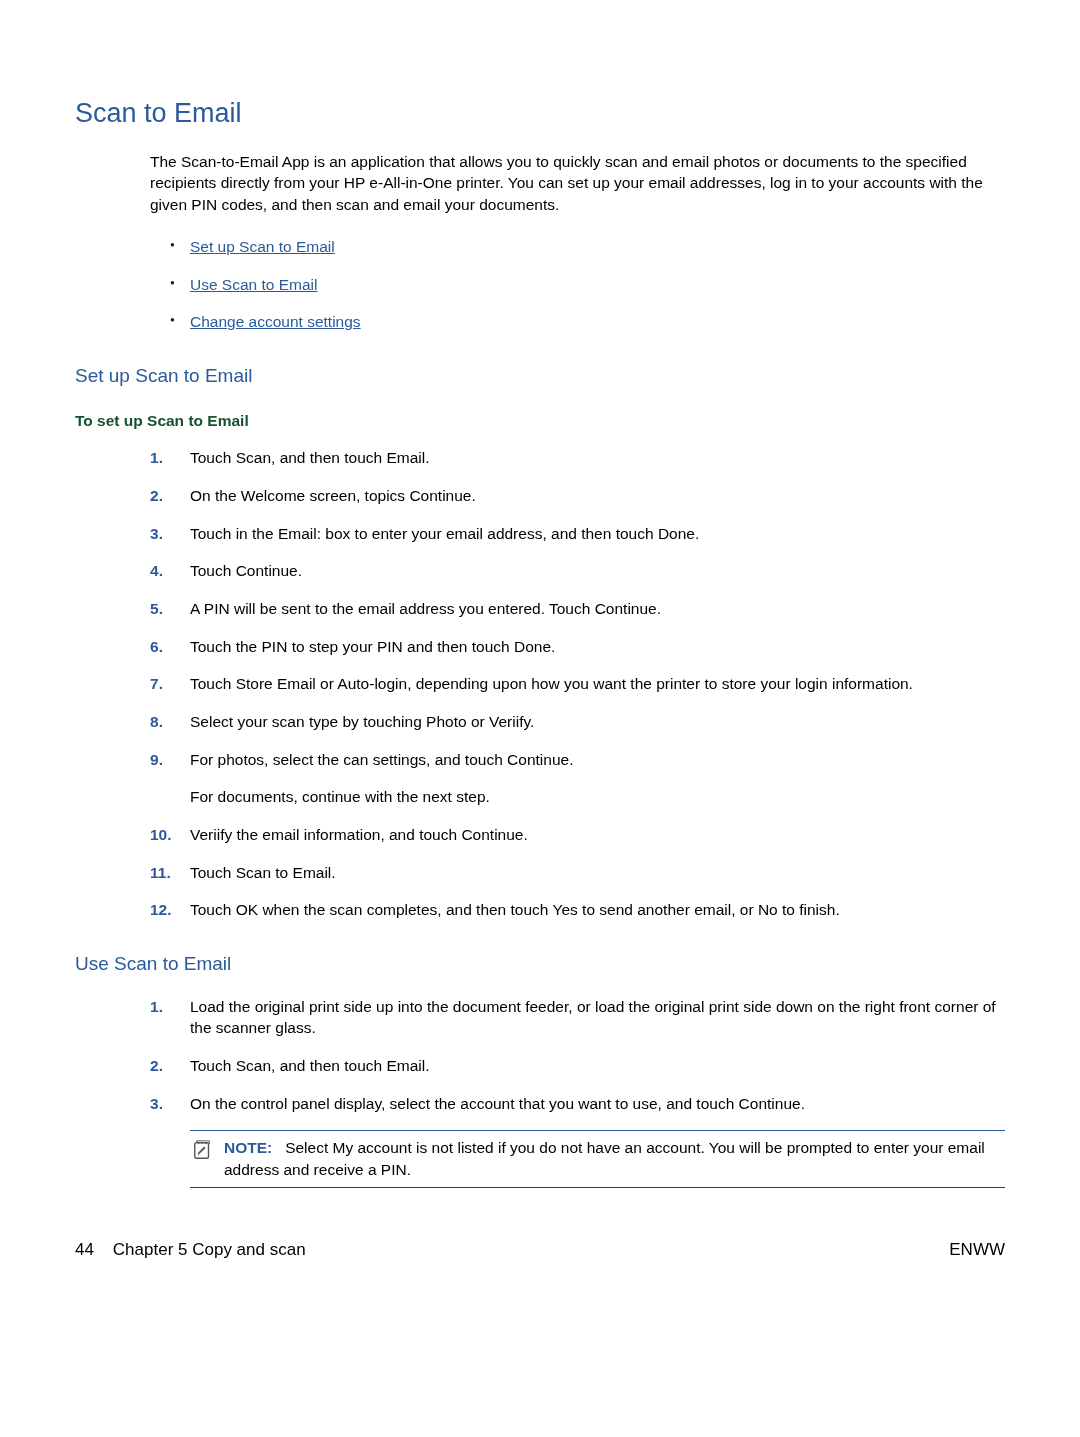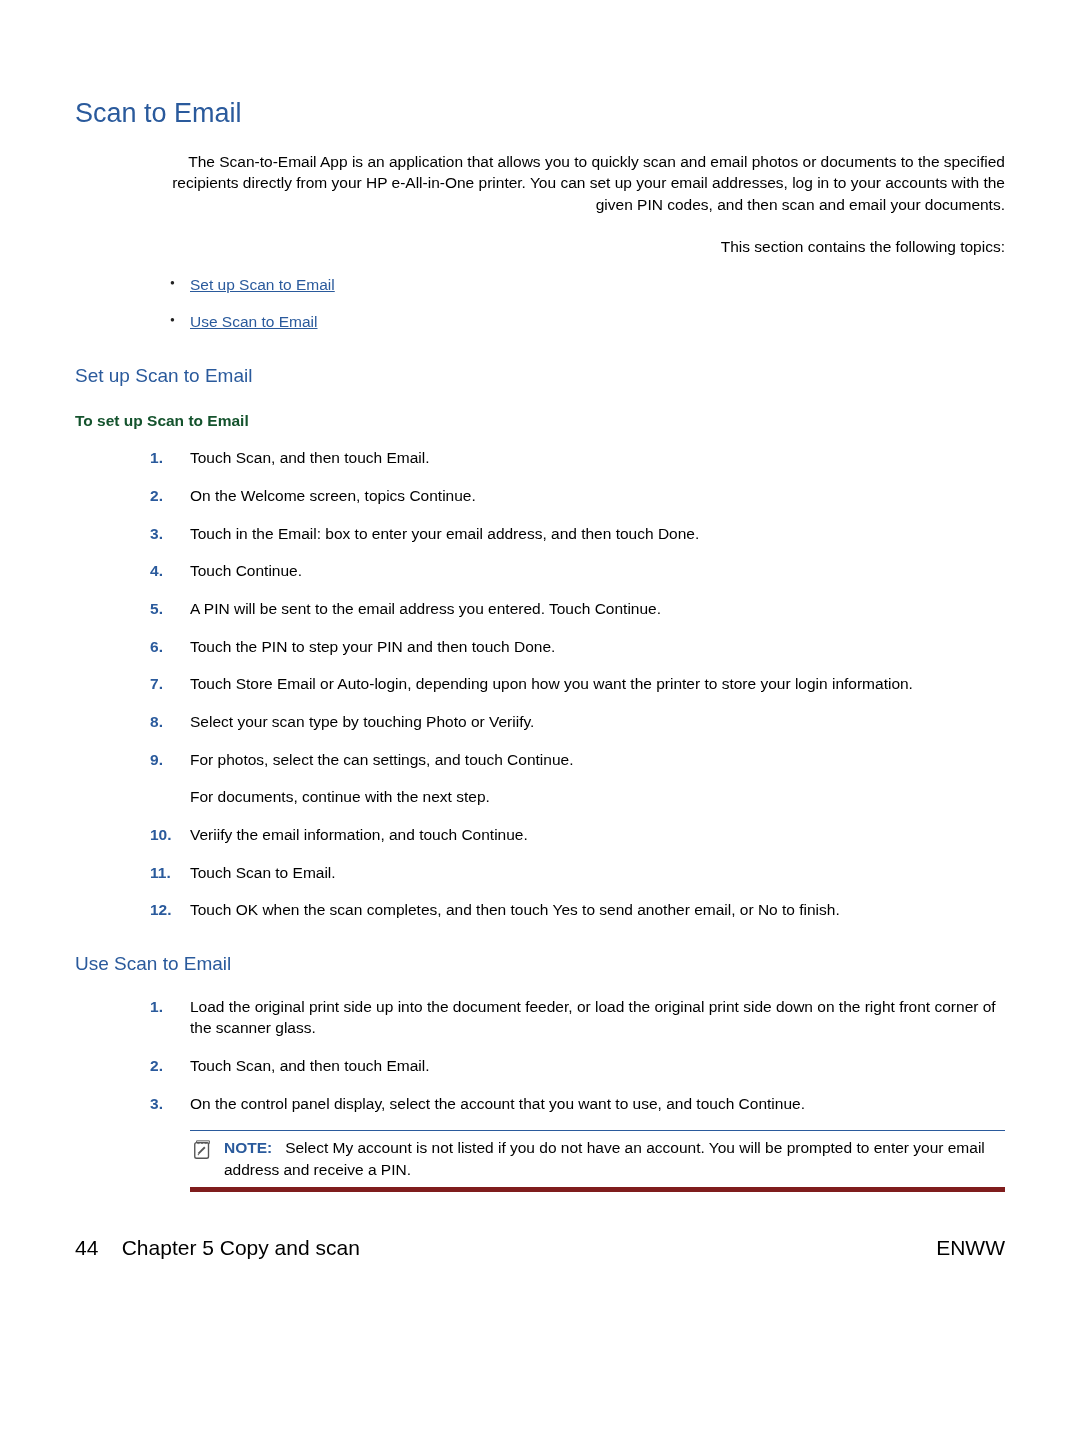--- a/index.html
+++ b/index.html
@@ -34,21 +34,20 @@
     color: #14532d;
     font-size: 15.5px;
     font-weight: bold;
     margin: 20px 0 16px 0;
   }
   .body-block {
     margin-left: 75px;
   }
   p.para {
     margin: 0 0 20px 0;
-    text-align: right;
   }
   ul.toc {
     list-style: none;
     padding: 0;
     margin: 0 0 0 20px;
   }
   ul.toc li {
     position: relative;
     padding-left: 20px;
     margin-bottom: 16px;
@@ -86,21 +85,21 @@
     font-weight: bold;
   }
   .sub-para {
     margin-top: 16px;
   }
   .b { font-weight: normal; }
   .note-box {
     margin-left: 40px;
     margin-top: 0;
     border-top: 1px solid #2a5a9c;
-    border-bottom: 5px solid #7f1d1d;
+    border-bottom: 1px solid #7f1d1d;
     padding: 6px 4px 6px 4px;
     position: relative;
   }
   .note-content {
     padding-left: 30px;
   }
   .note-icon {
     position: absolute;
     left: 2px;
     top: 8px;
@@ -109,39 +108,39 @@
   }
   .note-label {
     color: #2a5a9c;
     font-weight: bold;
   }
   .footer {
     position: absolute;
     left: 75px;
     right: 75px;
     bottom: 55px;
-    font-size: 21px;
+    font-size: 17px;
   }
   .footer-left { float: left; }
   .footer-right { float: right; }
 </style>
 </head>
 <body>
 
 <div class="page">
 
   <h1 class="main-heading">Scan to Email</h1>
 
   <div class="body-block">
     <p class="para">The Scan-to-Email App is an application that allows you to quickly scan and email photos or documents to the specified recipients directly from your HP e-All-in-One printer. You can set up your email addresses, log in to your accounts with the given PIN codes, and then scan and email your documents.</p>
-    <p class="para" style="margin-bottom:16px">This section contains the following topics:</p>
 
     <ul class="toc">
       <li><a class="link" href="#">Set up Scan to Email</a></li>
       <li><a class="link" href="#">Use Scan to Email</a></li>
+      <li><a class="link" href="#">Change account settings</a></li>
     </ul>
   </div>
 
   <h2 class="sub-heading">Set up Scan to Email</h2>
   <h3 class="task-heading">To set up Scan to Email</h3>
 
   <div class="body-block">
     <ol class="steps">
       <li>
         <span>Touch </span><span class="b">Scan</span><span>, and then touch </span><span class="b">Email</span><span>.</span>

